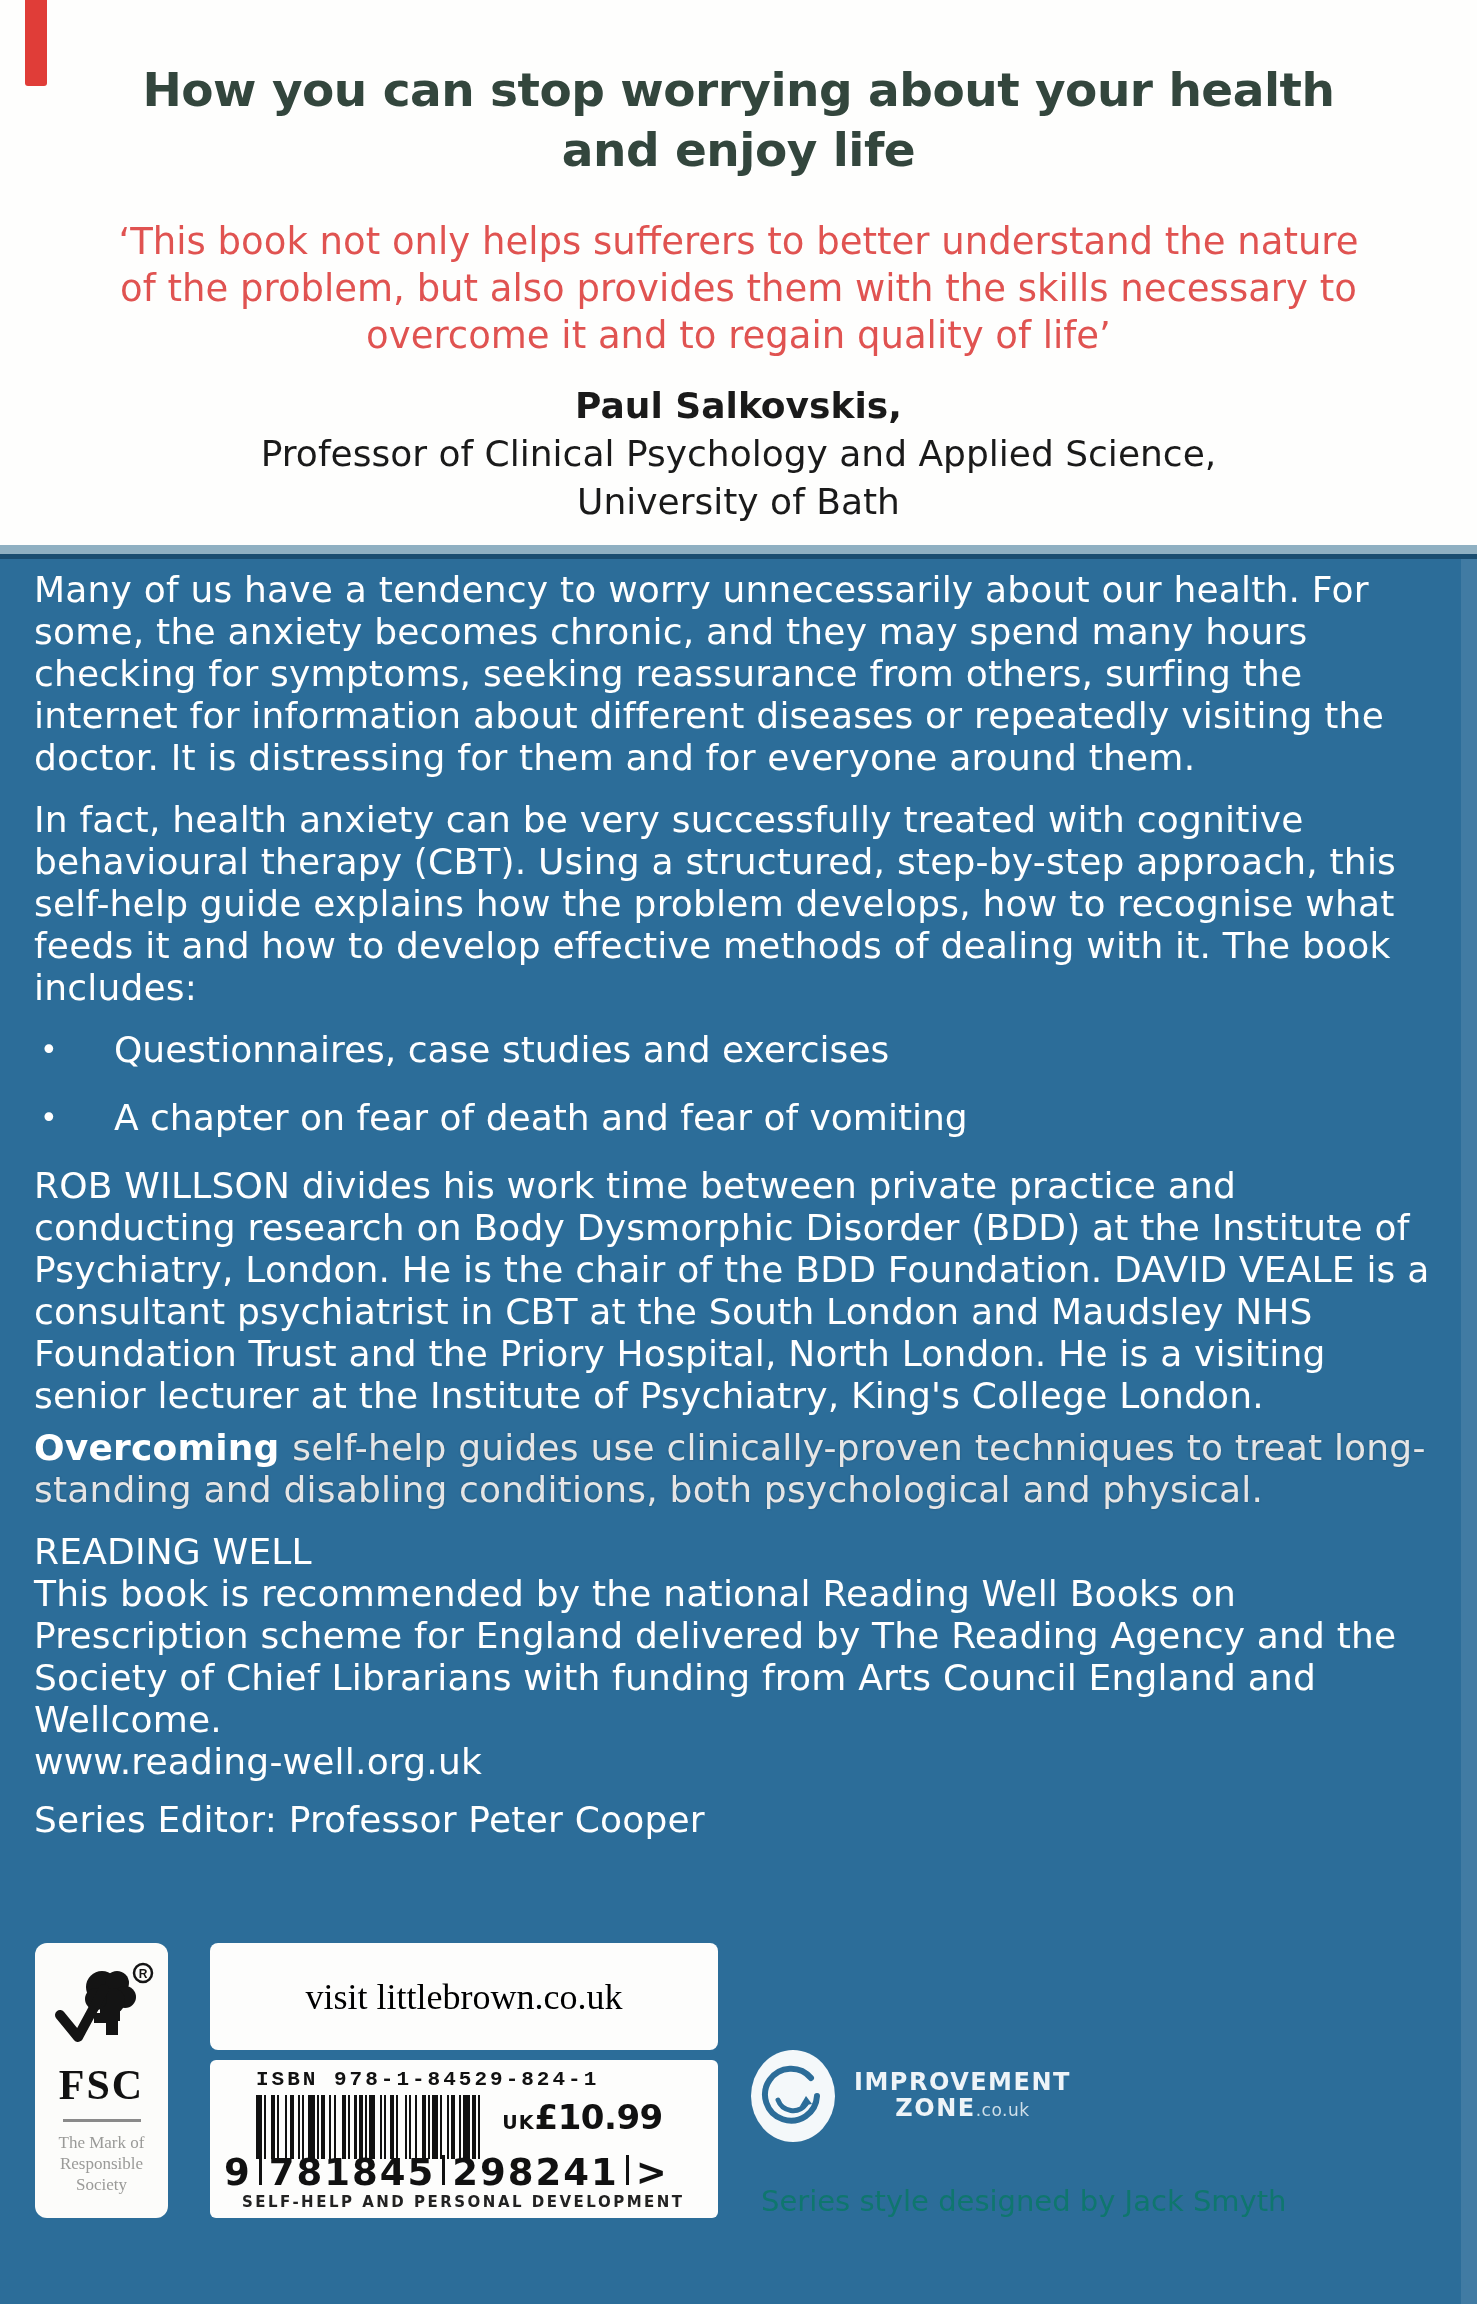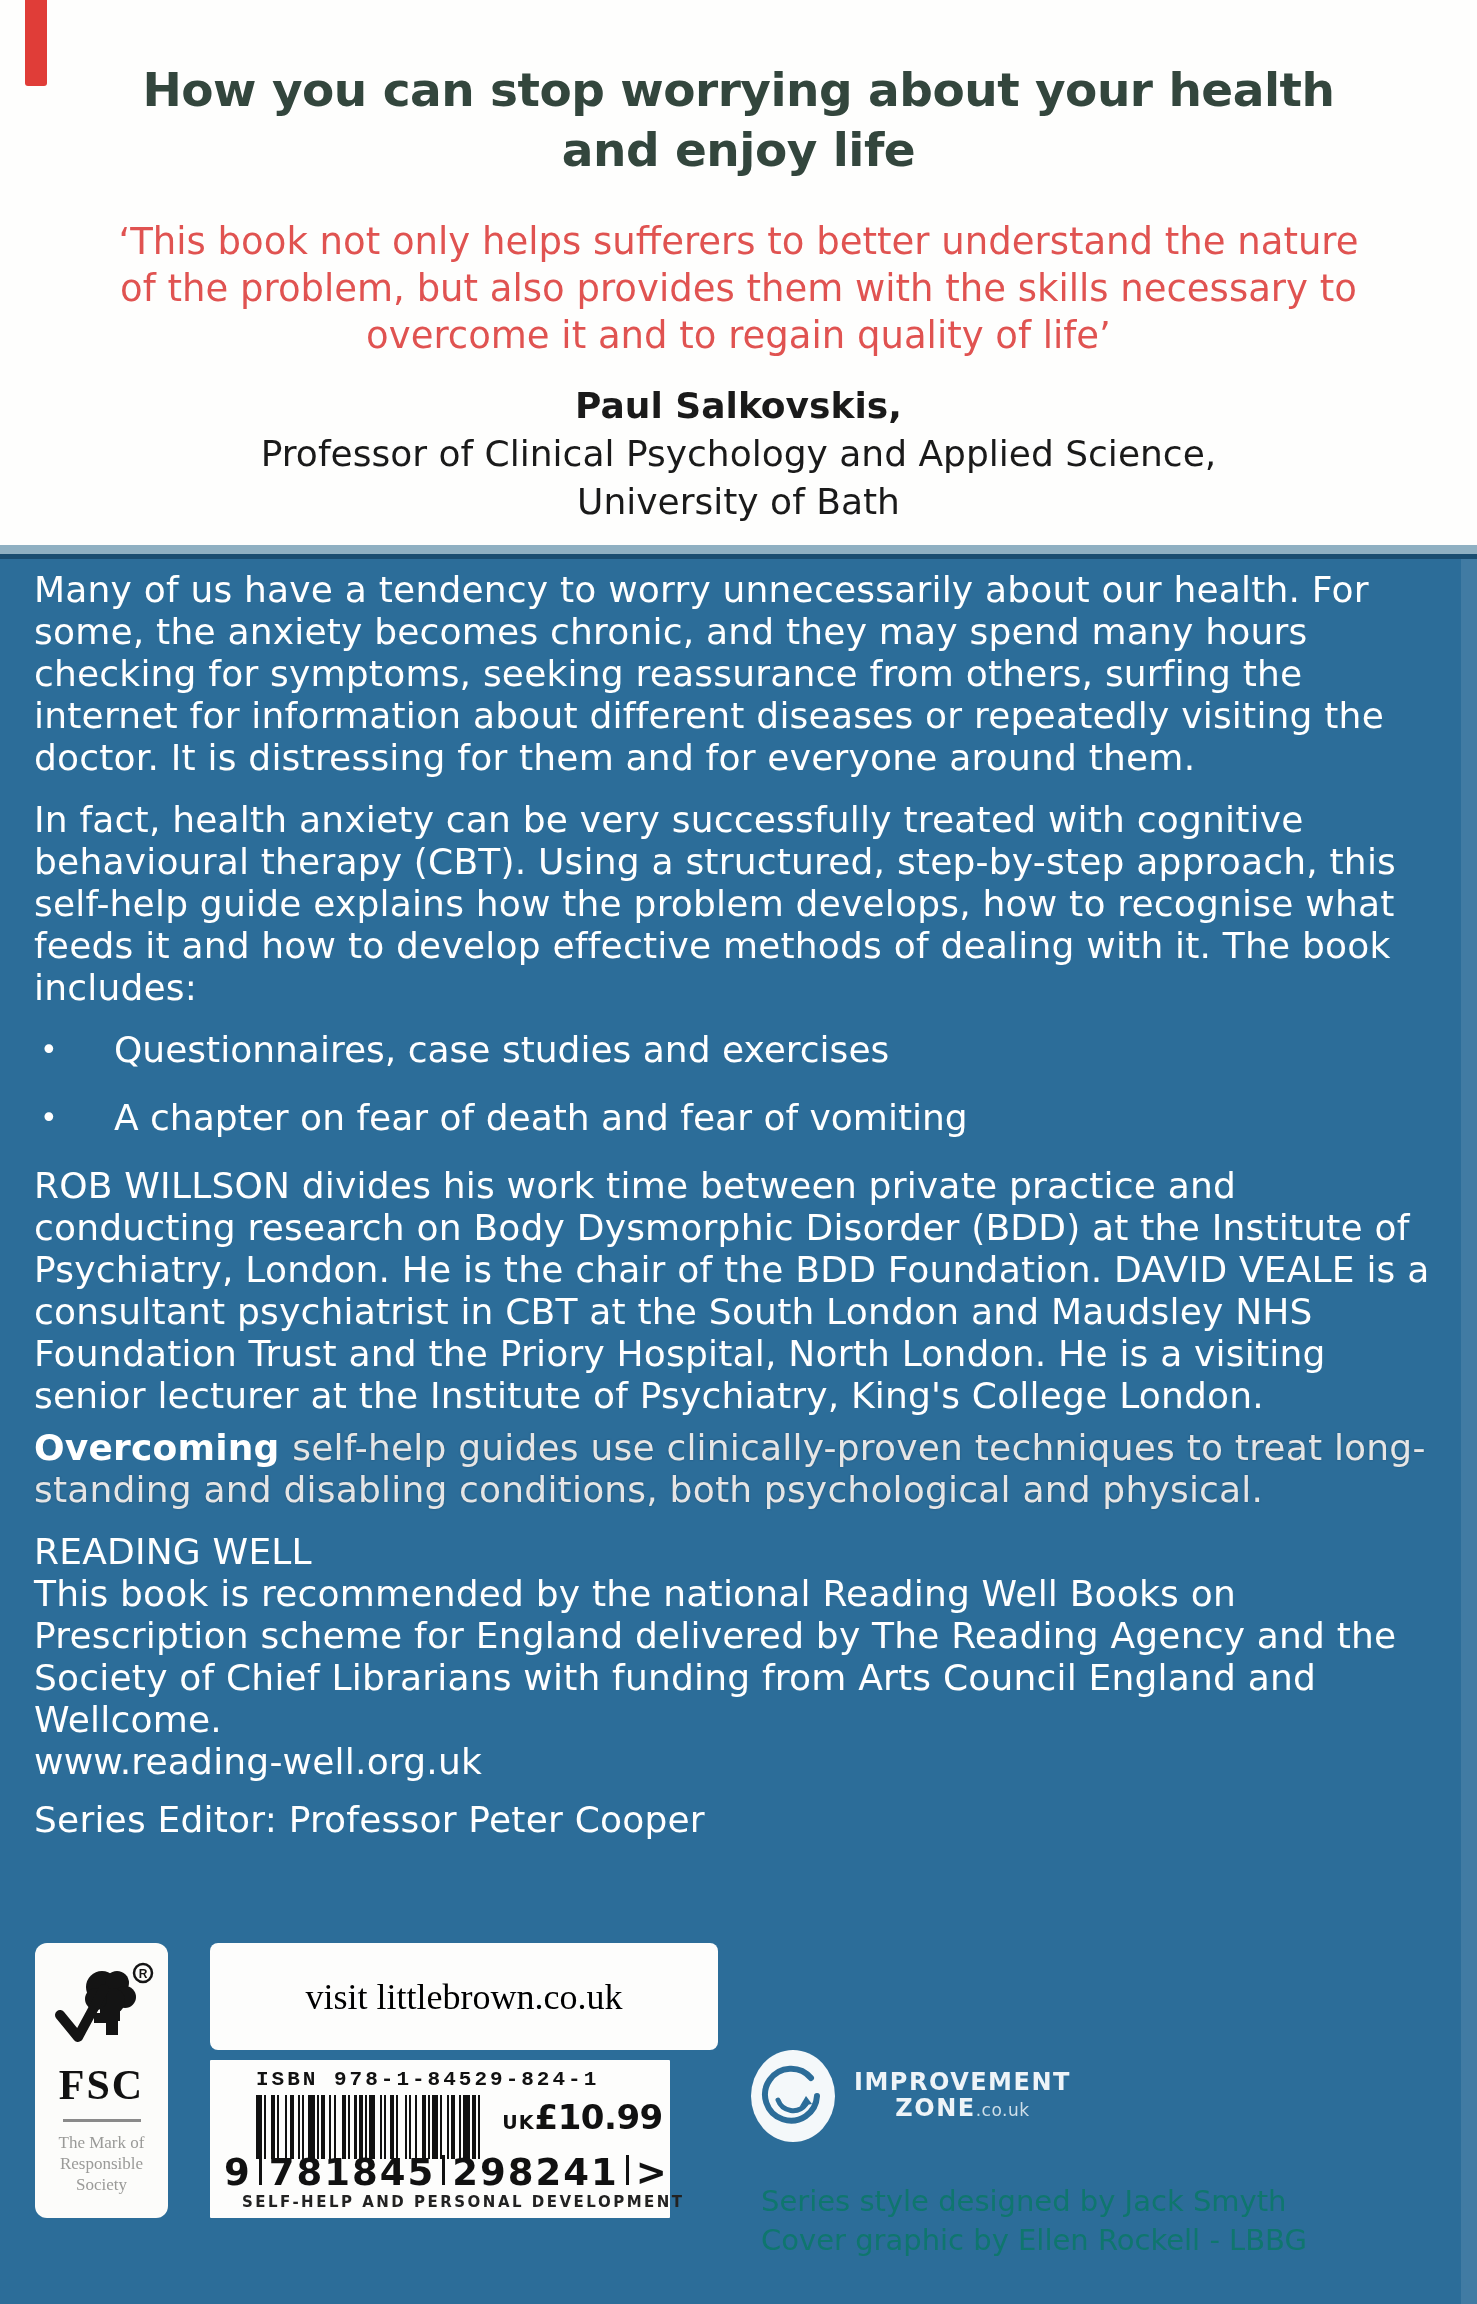--- a/index.html
+++ b/index.html
@@ -89,22 +89,22 @@
     position:absolute;left:210px;top:1943px;width:508px;height:107px;
     background:#fdfdfc;border-radius:8px;
     display:flex;align-items:center;justify-content:center;
   }
   .visit-box span{
     font-family:"Liberation Serif","DejaVu Serif",serif;
     font-size:36px;color:#000000;
   }
 
   .barcode-panel{
-    position:absolute;left:210px;top:2060px;width:460px;height:158px;
-    background:#fdfdfc;border-radius:1px;
+    position:absolute;left:210px;top:2060px;width:508px;height:158px;
+    background:#fdfdfc;border-radius:6px;
     box-sizing:border-box;padding:8px 14px 0 14px;color:#111;
   }
   .isbn-label{
     font-family:"Liberation Mono","DejaVu Sans Mono",monospace;
     font-size:21px;letter-spacing:3px;font-weight:bold;
     padding-left:32px;white-space:nowrap;
   }
   .bc-mid{display:flex;align-items:flex-start;margin-top:4px;}
   .bars{
     display:flex;align-items:stretch;height:64px;margin-left:32px;flex:0 0 auto;
@@ -310,16 +310,15 @@
       <path d="M58 48 L64 56 L52 58 Z" fill="#2c6d99"></path>
     </svg>
     <div class="iz-text">
       <div class="iz-line1">IMPROVEMENT</div>
       <div class="iz-line2"><span>ZONE</span><span class="small">.co.uk</span></div>
     </div>
   </div>
 
   <div class="credits">
     <div>Series style designed by Jack Smyth</div>
-    <div>Cover graphic by Ellen Rockell - LBBG</div>
   </div>
 
 </div>
 
 </body></html>

